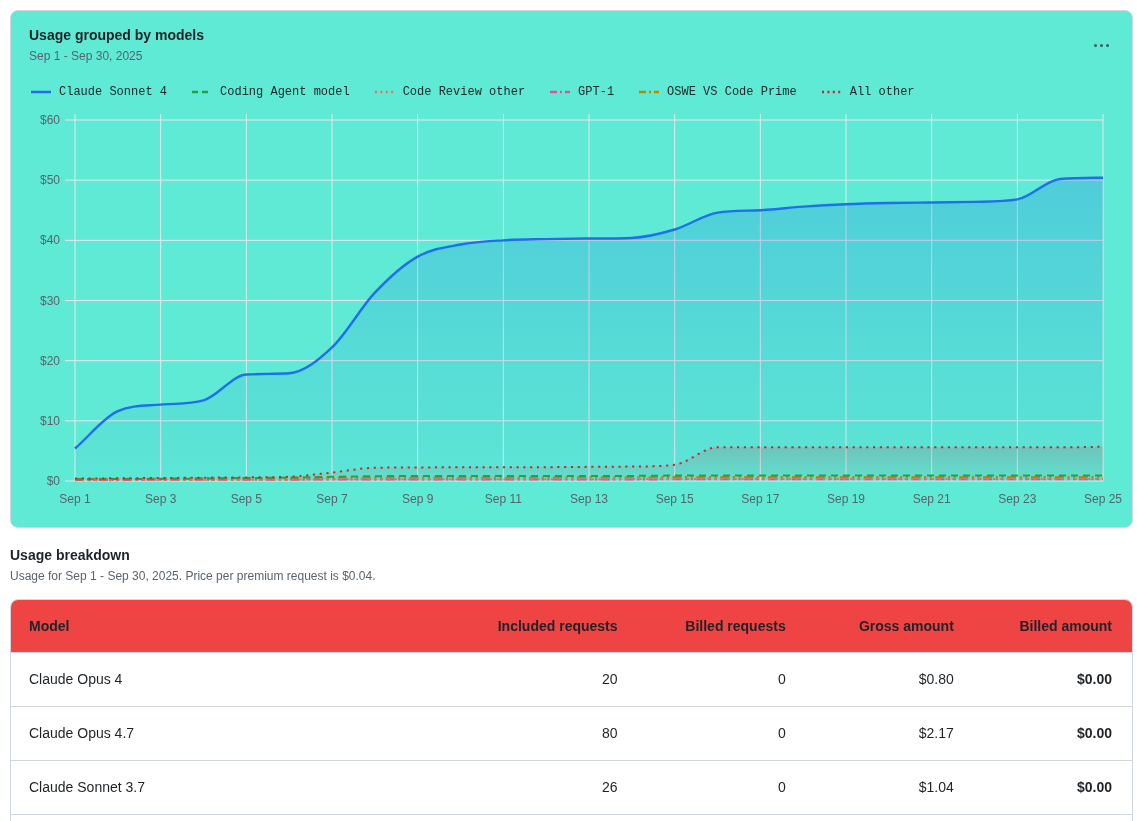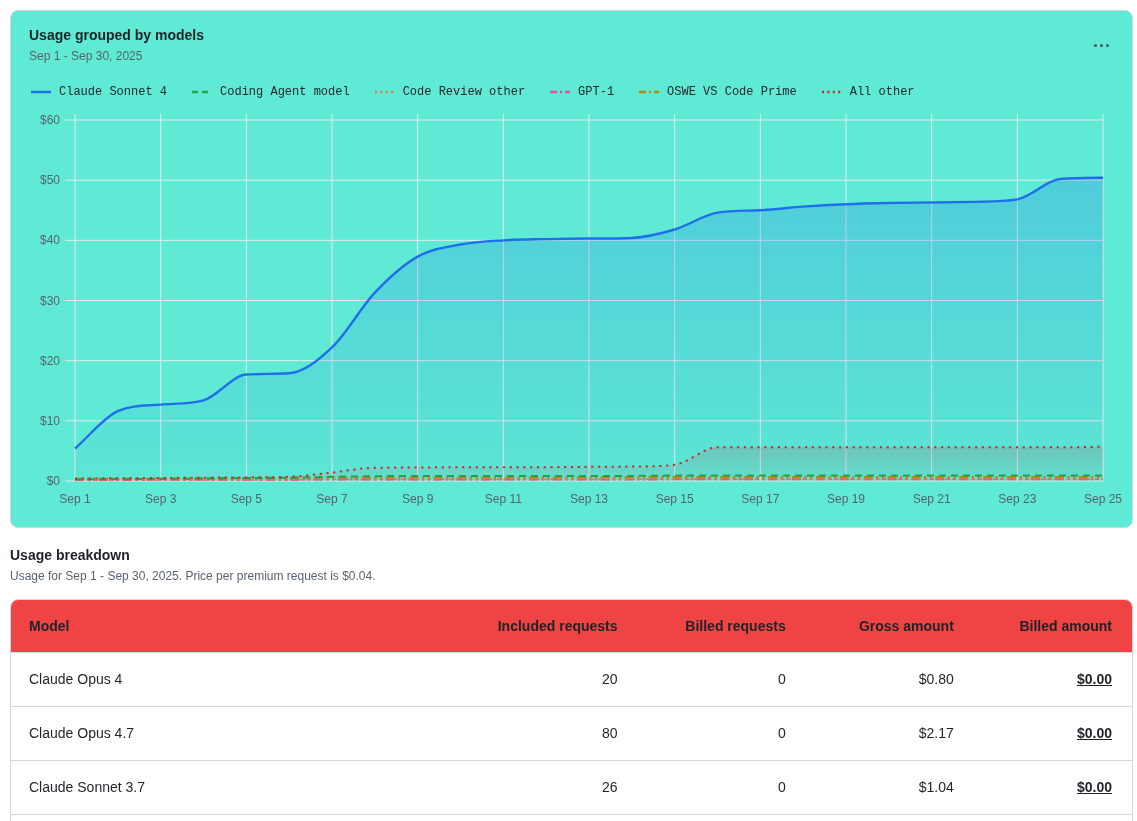--- a/index.html
+++ b/index.html
@@ -32,21 +32,21 @@
   .table-card { position: absolute; left: 10px; top: 599px; width: 1123px; height: 240px;
     background: #fff; border: 1px solid #d0d7de; border-radius: 8px; overflow: hidden; }
 
   table { width: 100%; border-collapse: collapse; table-layout: fixed; font-size: 14px; }
   thead th { background: #ef4444; height: 52px; font-weight: 700; color: #1f2328; }
   th, td { padding: 0 10px; }
   th.col-model, td.col-model { text-align: left; padding-left: 18px; }
   th.num, td.num { text-align: right; }
   th.last, td.last { padding-right: 20px; text-align: right; }
   tbody td { height: 54px; color: #1f2328; }
-  td.last { font-weight: 700; text-decoration: underline; }
+  td.last { font-weight: 700; }
   tbody tr { border-top: 1px solid #d0d7de; }
   tr.partial-row td { height: 54px; }
 </style>
 </head>
 <body>
 
 <div class="chart-card">
   <div class="card-title">Usage grouped by models</div>
   <div class="card-subtitle">Sep 1 - Sep 30, 2025</div>
 

